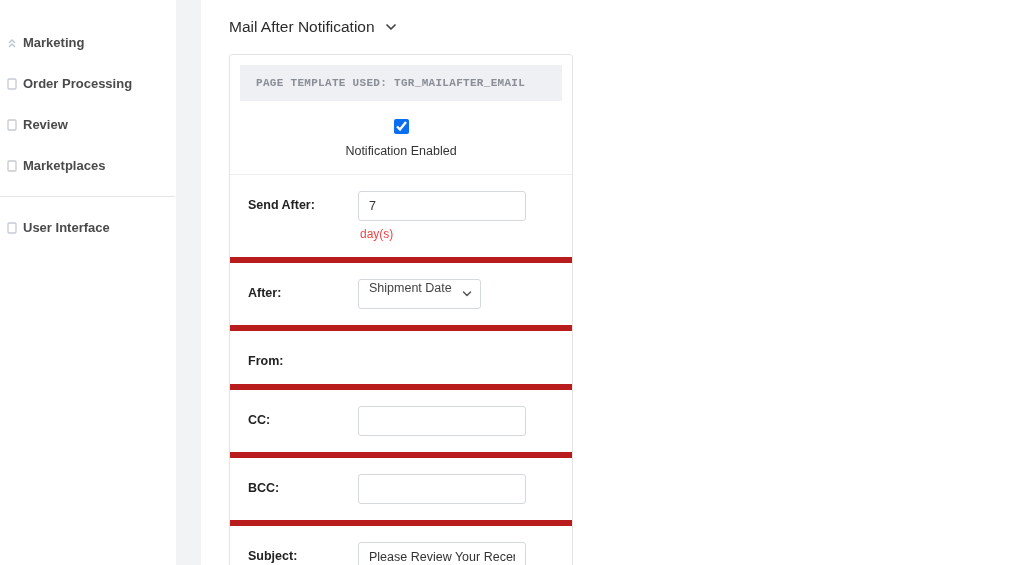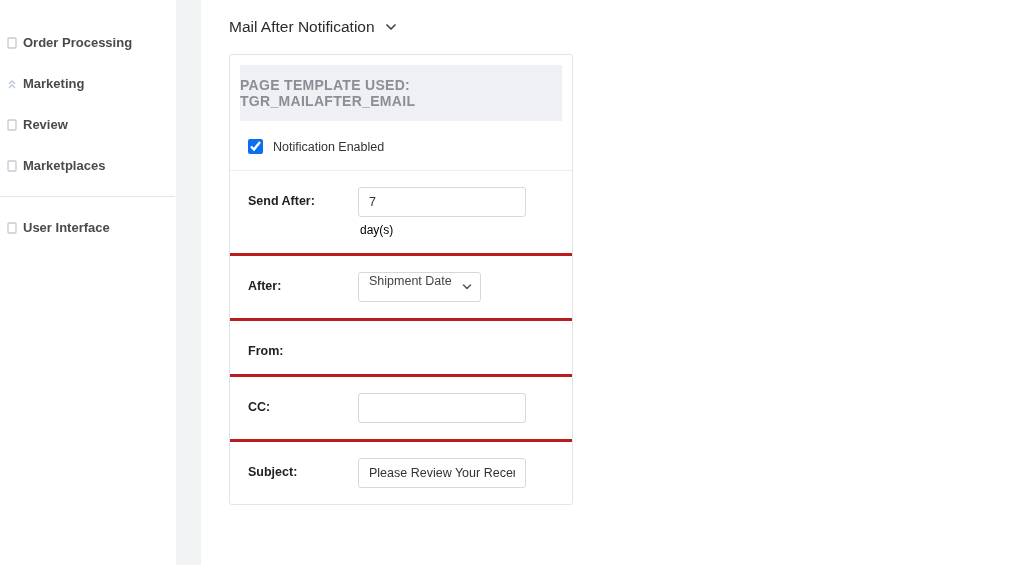--- a/index.html
+++ b/index.html
@@ -77,39 +77,41 @@
   }
   .card {
     border: 1px solid #e2e4e8;
     border-radius: 3px;
     width: 344px;
     background: #fff;
   }
   .card-header-banner {
     margin: 10px 10px 0 10px;
     background: #eef0f3;
-    padding: 12px 0;
+    padding: 12px 16px;
     color: #8a8f97;
-    font-size: 14px;
+    font-size: 11px;
     font-weight: 700;
     letter-spacing: 0.3px;
+    font-family: Liberation Mono, monospace;
   }
   .row {
     display: flex;
     align-items: flex-start;
     padding: 16px 18px;
-    border-bottom: 3px solid #b91c1c;
+    border-bottom: 6px solid #b91c1c;
   }
   .row:last-child { border-bottom: none; }
   .row-notif {
     display: flex;
     align-items: center;
     padding: 18px 18px 16px 18px;
     border-bottom: 1px solid #ededf0;
     gap: 10px;
+    flex-direction: column;
   }
   .checkbox {
     width: 15px;
     height: 15px;
     accent-color: #0a6ef0;
     cursor: pointer;
   }
   .checkbox-label {
     font-size: 12.5px;
     color: #333;
@@ -134,21 +136,21 @@
     border: 1px solid #d5d8dd;
     border-radius: 3px;
     padding: 0 10px;
     font-size: 12.5px;
     color: #333;
     outline: none;
     font-family: inherit;
   }
   .hint {
     font-size: 12px;
-    color: #000000;
+    color: #ef4444;
     padding-left: 2px;
   }
   .select-wrap {
     position: relative;
     display: inline-flex;
     align-items: center;
     border: 1px solid #d5d8dd;
     border-radius: 3px;
     height: 30px;
     padding: 0 28px 12px 10px;
@@ -169,33 +171,33 @@
 </style>
 </head>
 <body>
 
 <div class="app">
 
   <nav class="sidebar">
     <div class="sidebar-item">
       <span class="sidebar-icon">
         <svg width="10" height="12" viewBox="0 0 10 12">
-            <rect x="1" y="1" width="8" height="10" rx="1" fill="none" stroke="#c6cad1" stroke-width="1.3"></rect>
-          </svg>
-      </span>
-      <span>Order Processing</span>
-    </div>
-    <div class="sidebar-item">
-      <span class="sidebar-icon">
-        <svg width="10" height="12" viewBox="0 0 10 12">
             <path d="M2 6 L5 3 L8 6" fill="none" stroke="#b8c5d6" stroke-width="1.4"></path>
             <path d="M2 10 L5 7 L8 10" fill="none" stroke="#b8c5d6" stroke-width="1.4"></path>
           </svg>
       </span>
       <span>Marketing</span>
+    </div>
+    <div class="sidebar-item">
+      <span class="sidebar-icon">
+        <svg width="10" height="12" viewBox="0 0 10 12">
+            <rect x="1" y="1" width="8" height="10" rx="1" fill="none" stroke="#c6cad1" stroke-width="1.3"></rect>
+          </svg>
+      </span>
+      <span>Order Processing</span>
     </div>
     <div class="sidebar-item">
       <span class="sidebar-icon">
         <svg width="10" height="12" viewBox="0 0 10 12">
             <rect x="1" y="1" width="8" height="10" rx="1" fill="none" stroke="#c6cad1" stroke-width="1.3"></rect>
           </svg>
       </span>
       <span>Review</span>
     </div>
     <div class="sidebar-item">
@@ -268,20 +270,26 @@
         <div class="row-label">From:</div>
       </div>
 
       <div class="row">
         <div class="row-label">CC:</div>
         <div class="row-control">
           <input class="text-input" type="text" value="" style="">
         </div>
       </div>
 
+      <div class="row">
+        <div class="row-label">BCC:</div>
+        <div class="row-control">
+          <input class="text-input" type="text" value="" style="">
+        </div>
+      </div>
 
       <div class="row">
         <div class="row-label">Subject:</div>
         <div class="row-control">
           <input class="text-input" type="text" value="Please Review Your Recent Order" style="">
         </div>
       </div>
 
     </div>
 

